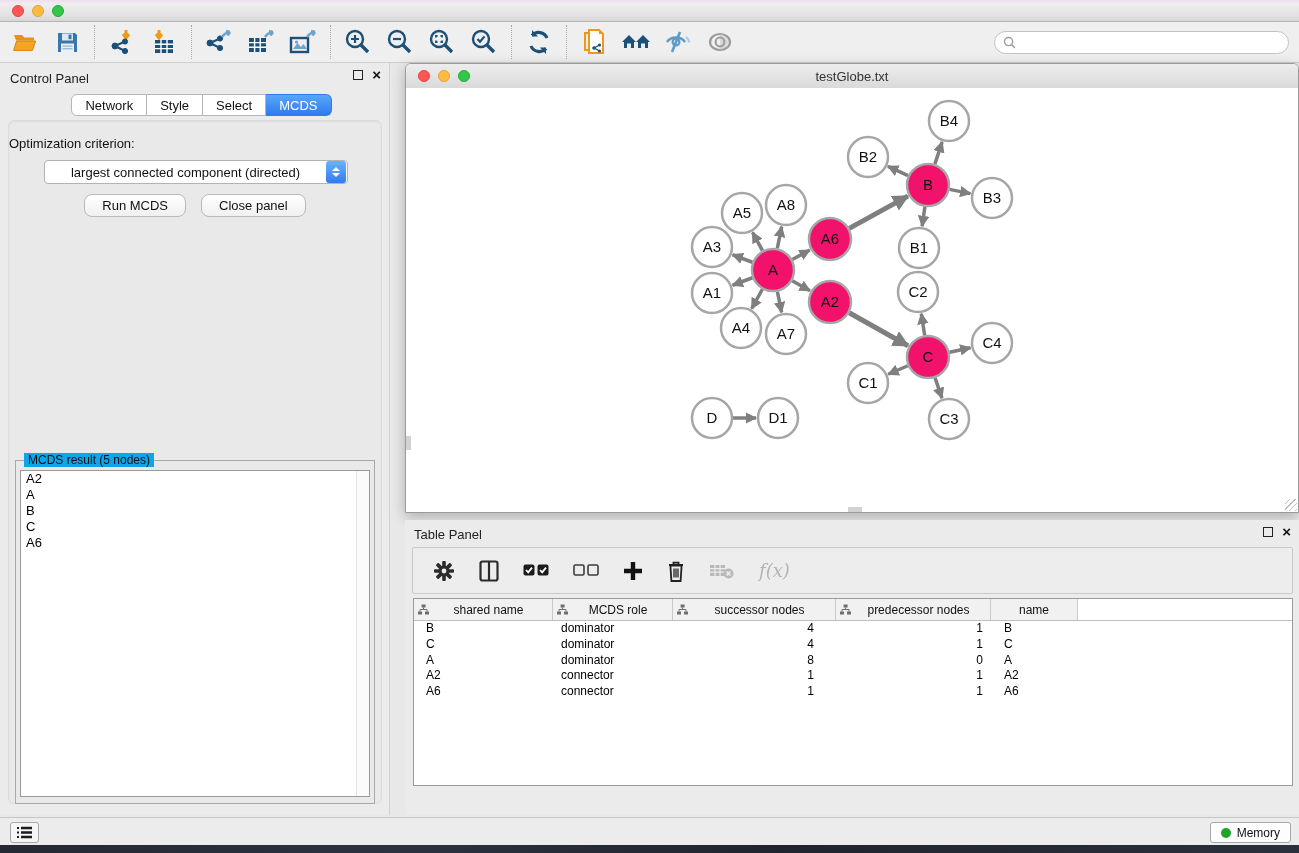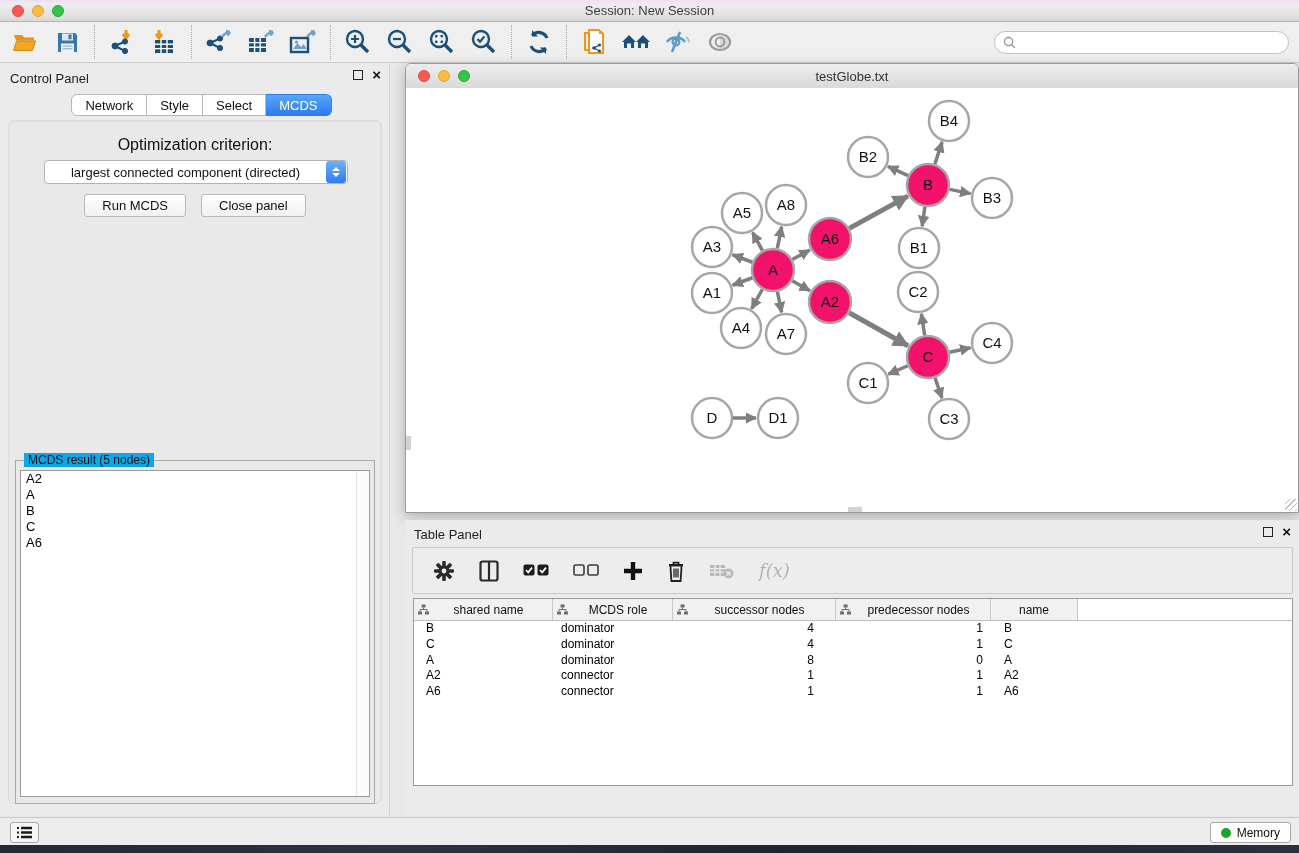--- a/index.html
+++ b/index.html
@@ -39,32 +39,32 @@
   .close-ico { font-size:15px; font-weight:bold; color:#111; line-height:10px; }
   .seg-tabs { position:absolute; left:0; right:0; display:flex; justify-content:center; }
   .cp-tabs { top:31px;padding-left:14px; }
   .seg { height:22px; background:#fff; border:1px solid #b6b6b6; border-left:none;
     font-size:13px; color:#111; display:flex; align-items:center; padding:0 13px; cursor:default; }
   .seg:first-child { border-left:1px solid #b6b6b6; border-radius:6px 0 0 6px; }
   .seg:last-child { border-radius:0 6px 6px 0; }
   .seg.active { background:linear-gradient(#58a7f8, #2e7bf0); border-color:#2e7bf0; color:#fff; }
   .cp-content { position:absolute; left:8px; right:7px; top:57px; bottom:11px;
     background:#e9e9e9; border:1px solid #dcdcdc; border-radius:6px; box-shadow:inset 0 1px 2px rgba(0,0,0,.06); }
-  .crit-label { position:absolute; top:15px; left:0; right:0; text-align:center; font-size:16px; color:#111; }
+  .crit-label { position:absolute; top:15px; left:0; right:0; text-align:left; font-size:13px; color:#111; }
   .crit-select { position:absolute; top:39px; left:35px; right:33px; height:24px; background:#fff;
     border:1px solid #b3b3b3; border-radius:4px; display:flex; align-items:center; }
   .crit-select .val { flex:1; text-align:center; font-size:13px; color:#111; }
   .stepper { width:20px; height:22px; margin-right:1px; border-radius:3px;
     background:linear-gradient(#6cb1f9,#2f7cf1); display:flex; flex-direction:column; align-items:center; justify-content:center; gap:2px; }
   .stepper i { width:0; height:0; border-left:4px solid transparent; border-right:4px solid transparent; }
   .stepper .up { border-bottom:4px solid #fff; }
   .stepper .dn { border-top:4px solid #fff; }
   .btn-row { position:absolute; top:73px; left:0; right:0; display:flex; justify-content:center; gap:15px; }
   .mac-btn { height:23px; padding:0 17px; background:linear-gradient(#ffffff,#f0f0f0);
-    border:1px solid #b9b9b9; border-radius:3px; font-size:13px; color:#111; display:flex; align-items:center; cursor:default; }
+    border:1px solid #b9b9b9; border-radius:8px; font-size:13px; color:#111; display:flex; align-items:center; cursor:default; }
   .groupbox { position:absolute; left:6px; right:6px; top:339px; height:344px; border:1px solid #a8a8a8; }
   .groupbox .legend { position:absolute; top:-8px; left:8px; background:#0ea5e9; padding:0 4px; font-size:12px; color:#111; }
   .result-list { position:absolute; left:4px; right:4px; top:9px; bottom:6px; background:#fff;
     border:1px solid #9a9a9a; overflow:hidden; }
   .result-list .gutter { position:absolute; right:0; top:0; bottom:0; width:13px; background:#fbfbfb; border-left:1px solid #e4e4e4; }
   .result-item { font-size:13px; line-height:16px; padding-left:5px; color:#000; }
 
   
   .net-window { position:absolute; left:405px; top:63px; width:894px; height:450px;
     background:#fff; border:1px solid #9a9a9a; border-radius:6px 6px 0 0; box-shadow:0 4px 14px rgba(0,0,0,.25); }
@@ -112,21 +112,20 @@
 <body>
 
 <div class="app">
 
   <div class="titlebar">
     <div class="lights">
       <span class="light red"></span>
       <span class="light yellow"></span>
       <span class="light green"></span>
     </div>
-    <div class="title">Session: New Session</div>
   </div>
 
   <div class="toolbar">
     <div class="tb-group">
       <span class="tb-btn">
           <svg width="26" height="24" viewBox="0 0 26 24">
             <path d="M2 5h8l2.4 2.6H22v3H4z" fill="#e8921a"></path>
             <path d="M4.6 11h19l-3.2 9.4H1.6z" fill="#f4a623" stroke="#cf8312" stroke-width="1"></path>
           </svg>
         </span>

